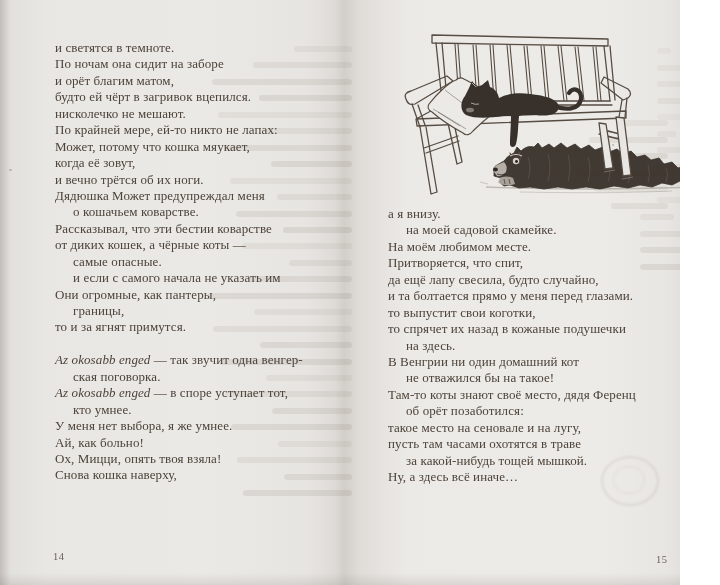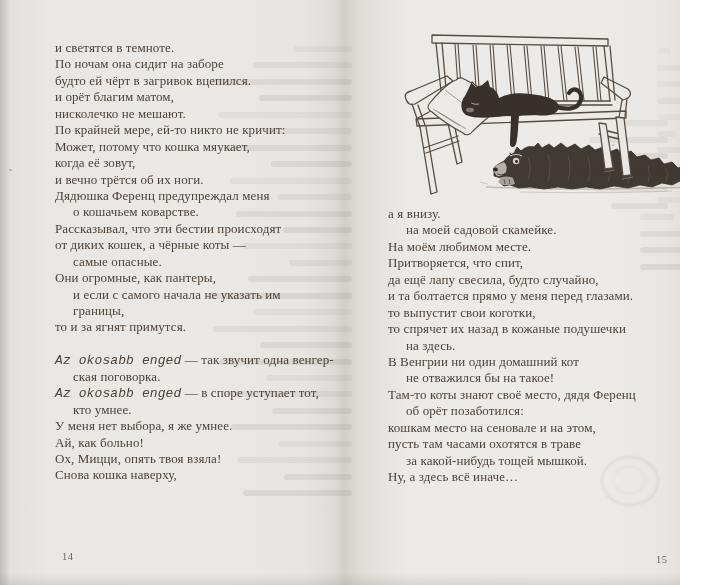--- a/index.html
+++ b/index.html
@@ -7,25 +7,25 @@
     position:relative;width:680px;height:585px;overflow:hidden;
     font-family:"Liberation Serif","DejaVu Serif",serif;
     background:linear-gradient(90deg,
       #d6d3cf 0%, #e3e1de 1.6%, #e9e7e4 7%, #ebe9e6 30%, #e7e5e2 45%,
       #dedbd7 49.2%, #d2cec9 50.6%, #e0ddd9 53%, #eceae7 60%,
       #edebe8 88%, #e8e6e3 98%, #e3e0dd 100%);
   }
   .poem{position:absolute;z-index:2;color:#4c4238;font-size:13px;line-height:16.45px;letter-spacing:.1px;white-space:nowrap;}
   .poem .line{height:16.45px;}
   .poem .line.indent{padding-left:18px;}
-  .it{font-style:italic;font-family:Liberation Mono, monospace;}
+  .it{font-style:italic;}
   #left-text{left:55px;top:40px;}
   #right-text{left:388px;top:206px;}
   .pagenum{position:absolute;z-index:2;font-size:10.5px;color:#6b6259;letter-spacing:.6px;}
-  #pn-left{left:62px;top:551px;}
+  #pn-left{left:53px;top:551px;}
   #pn-right{left:656px;top:554px;}
   #illus{position:absolute;left:400px;top:17px;width:300px;height:180px;z-index:2;}
   .bleed{position:absolute;z-index:1;}
   .bleed .bar{position:absolute;height:6px;border-radius:3px;background:rgba(126,116,104,.15);filter:blur(.5px);}
   #bleed-left{left:200px;top:46px;width:152px;height:470px;}
   #bleed-rA{left:572px;top:120px;width:96px;height:102px;}
   #bleed-rB{left:640px;top:214px;width:74px;height:70px;}
   #bleed-rC{left:657px;top:48px;width:56px;height:168px;opacity:.6;}
   #yarn{position:absolute;left:601px;top:456px;width:54px;height:46px;border:2px solid rgba(115,105,94,.13);border-radius:50%;filter:blur(1px);z-index:1;}
   #yarn::after{content:"";position:absolute;left:10px;top:8px;width:30px;height:26px;border:1.5px solid rgba(115,105,94,.10);border-radius:50%;}
@@ -92,34 +92,34 @@
       <div class="bar" style="width: 36px; top: 99px; left: 0px; opacity: 0.84;"></div>
       <div class="bar" style="width: 53px; top: 115.5px; left: 0px; opacity: 0.96;"></div>
       <div class="bar" style="width: 30px; top: 132px; left: 0px; opacity: 0.6;"></div>
       <div class="bar" style="width: 47px; top: 148.5px; left: 0px; opacity: 0.72;"></div>
     </div>
   <div id="yarn"></div>
 
   <div class="poem" id="left-text">
       <div class="line"><span>и светятся в темноте.</span></div>
       <div class="line"><span>По ночам она сидит на заборе</span></div>
+      <div class="line"><span>и орёт благим матом,</span></div>
       <div class="line"><span>будто ей чёрт в загривок вцепился.</span></div>
-      <div class="line"><span>и орёт благим матом,</span></div>
       <div class="line"><span>нисколечко не мешают.</span></div>
-      <div class="line"><span>По крайней мере, ей-то никто не кричит:</span></div>
+      <div class="line"><span>По крайней мере, ей-то никто не лапах:</span></div>
       <div class="line"><span>Может, потому что кошка мяукает,</span></div>
       <div class="line"><span>когда её зовут,</span></div>
       <div class="line"><span>и вечно трётся об их ноги.</span></div>
-      <div class="line"><span>Дядюшка Ференц предупреждал меня</span></div>
+      <div class="line"><span>Дядюшка Может предупреждал меня</span></div>
       <div class="line indent"><span>о кошачьем коварстве.</span></div>
-      <div class="line"><span>Рассказывал, что эти бестии происходят</span></div>
+      <div class="line"><span>Рассказывал, что эти бестии коварстве</span></div>
       <div class="line"><span>от диких кошек, а чёрные коты —</span></div>
       <div class="line indent"><span>самые опасные.</span></div>
+      <div class="line indent"><span>и если с самого начала не указать им</span></div>
       <div class="line"><span>Они огромные, как пантеры,</span></div>
-      <div class="line indent"><span>и если с самого начала не указать им</span></div>
       <div class="line indent"><span>границы,</span></div>
       <div class="line"><span>то и за ягнят примутся.</span></div>
       <div class="line"></div>
       <div class="line"><span class="it">Az okosabb enged</span><span> — так звучит одна венгер-</span></div>
       <div class="line indent"><span>ская поговорка.</span></div>
       <div class="line"><span class="it">Az okosabb enged</span><span> — в споре уступает тот,</span></div>
       <div class="line indent"><span>кто умнее.</span></div>
       <div class="line"><span>У меня нет выбора, я же умнее.</span></div>
       <div class="line"><span>Ай, как больно!</span></div>
       <div class="line"><span>Ох, Мицци, опять твоя взяла!</span></div>
@@ -133,21 +133,21 @@
       <div class="line"><span>Притворяется, что спит,</span></div>
       <div class="line"><span>да ещё лапу свесила, будто случайно,</span></div>
       <div class="line"><span>и та болтается прямо у меня перед глазами.</span></div>
       <div class="line"><span>то выпустит свои коготки,</span></div>
       <div class="line"><span>то спрячет их назад в кожаные подушечки</span></div>
       <div class="line indent"><span>на здесь.</span></div>
       <div class="line"><span>В Венгрии ни один домашний кот</span></div>
       <div class="line indent"><span>не отважился бы на такое!</span></div>
       <div class="line"><span>Там-то коты знают своё место, дядя Ференц</span></div>
       <div class="line indent"><span>об орёт позаботился:</span></div>
-      <div class="line"><span>кошкам место на сеновале и на этом,</span></div>
+      <div class="line"><span>такое место на сеновале и на лугу,</span></div>
       <div class="line"><span>пусть там часами охотятся в траве</span></div>
       <div class="line indent"><span>за какой-нибудь тощей мышкой.</span></div>
       <div class="line"><span>Ну, а здесь всё иначе…</span></div>
     </div>
 
   <div class="pagenum" id="pn-left">14</div>
   <div class="pagenum" id="pn-right">15</div>
 
   <svg id="illus" viewBox="0 0 300 180">
     <g opacity=".92">

